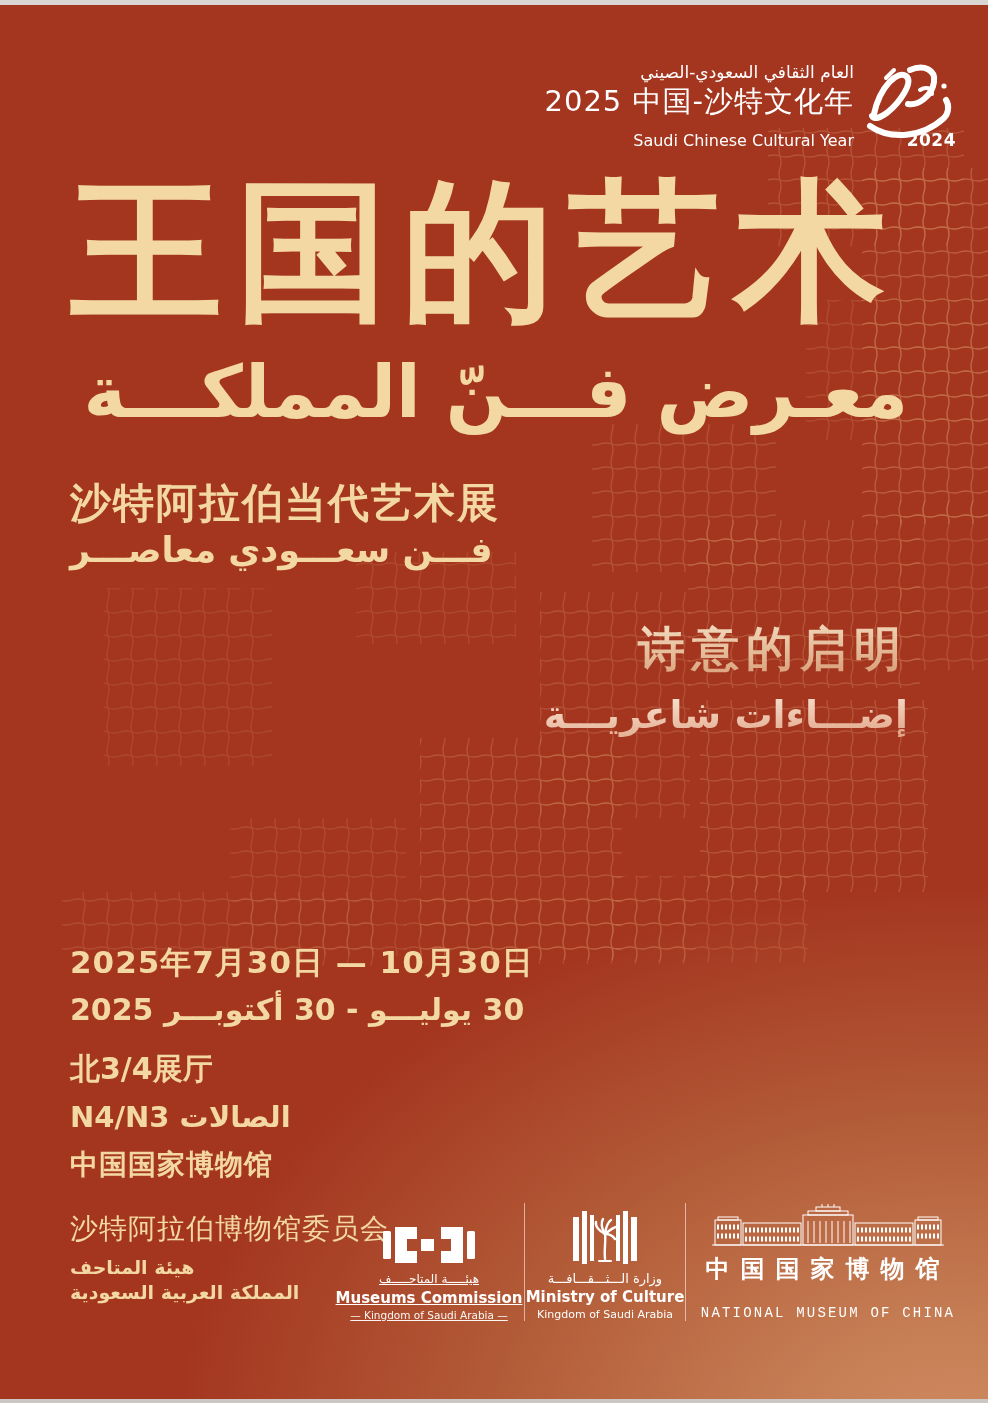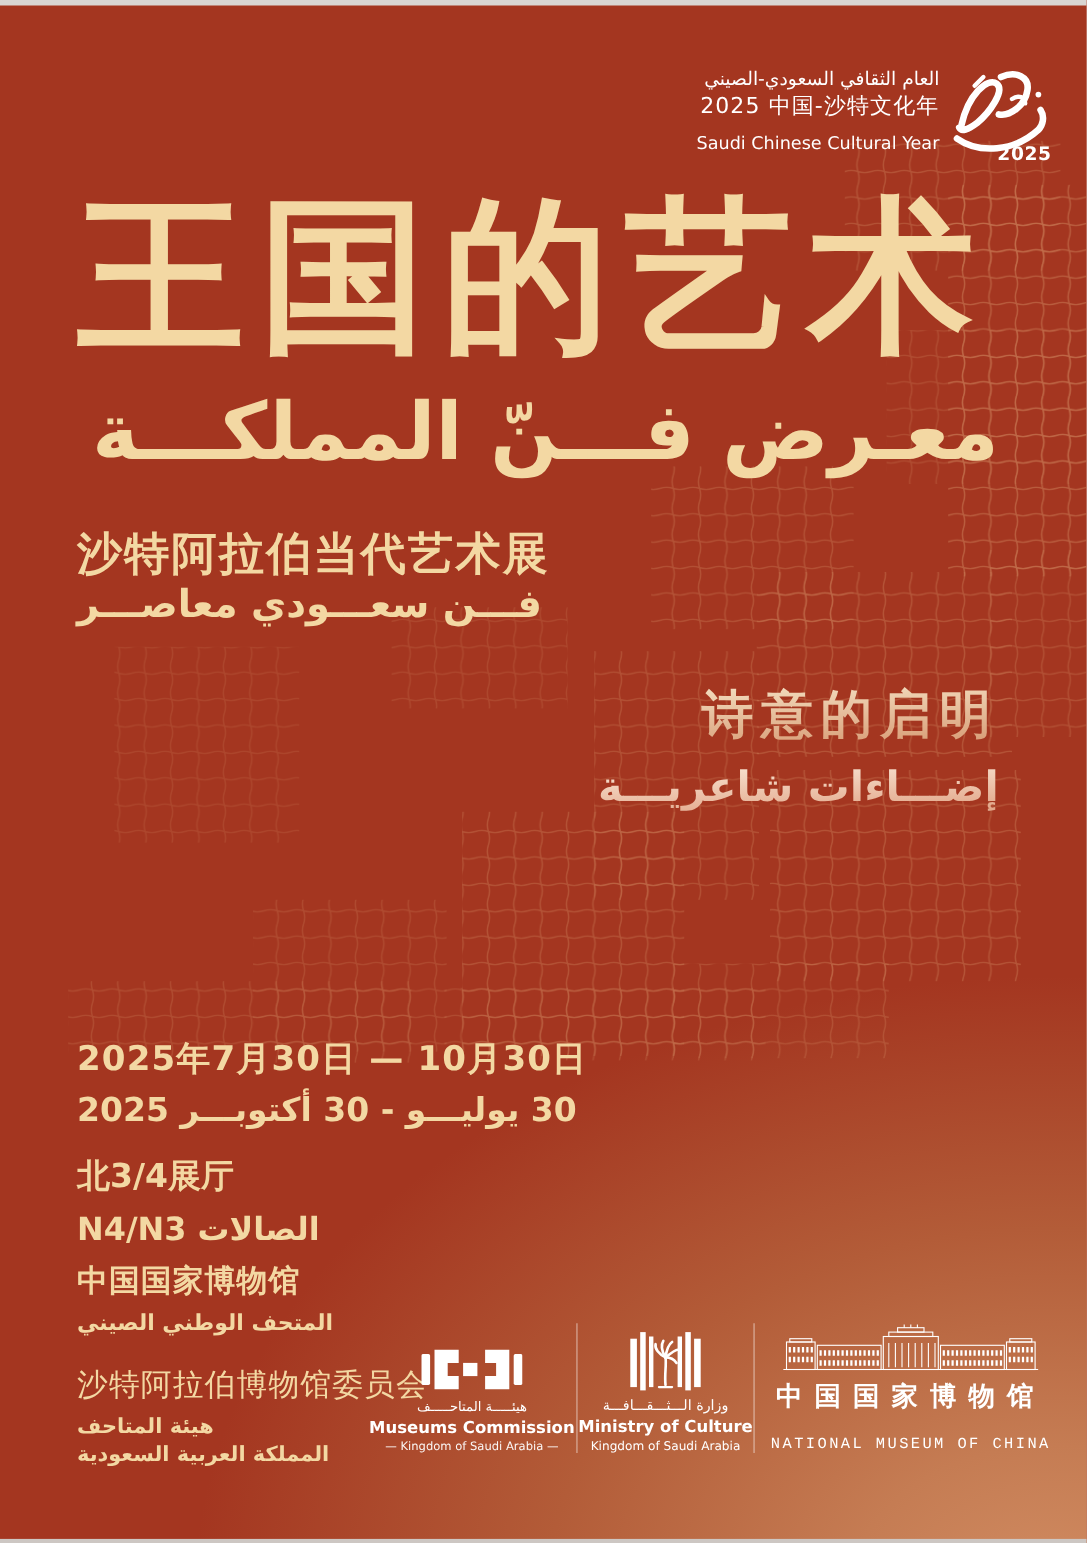--- a/index.html
+++ b/index.html
@@ -17,21 +17,21 @@
   .edge{position:absolute;left:0;right:0;}
   .edge-top{top:0;height:5px;background:#d9d5d2;}
   .edge-bottom{bottom:0;height:4px;background:#cdc7c3;}
 
   .grid-texture{position:absolute;inset:0;pointer-events:none;}
 
   
   .header{position:absolute;top:56px;right:28px;display:flex;align-items:flex-start;gap:6px;color:#ffffff;}
   .header-text{text-align:right;margin-top:6px;}
   .hdr-ar{font-size:17px;font-weight:500;line-height:1.25;direction:rtl;}
-  .hdr-zh{font-size:20px;font-weight:500;letter-spacing:1px;line-height:1.2;margin-top:1px;}
+  .hdr-zh{font-size:29px;font-weight:500;letter-spacing:1px;line-height:1.2;margin-top:1px;}
   .hdr-en{font-size:16px;font-weight:500;line-height:1.2;margin-top:12px;}
   .header-logo{position:relative;width:100px;height:100px;}
   .logo-year{position:absolute;right:4px;bottom:6px;font-size:17px;font-weight:700;color:#fff;letter-spacing:.5px;}
 
   
   .title-zh{
     position:absolute;left:70px;top:176px;
     font-size:152px;font-weight:700;line-height:1.0;
     letter-spacing:14px;color:#f3d8a3;white-space:nowrap;
   }
@@ -75,21 +75,21 @@
   .venue-zh{font-size:28px;font-weight:700;letter-spacing:1px;white-space:nowrap;}
   .venue-ar{direction:rtl;width:fit-content;font-size:20px;font-weight:700;margin-top:6px;white-space:nowrap;}
   .venue-gap{height:26px;}
   .comm-zh{font-size:28px;font-weight:400;letter-spacing:1px;white-space:nowrap;}
   .comm-ar1{direction:rtl;width:fit-content;font-size:19px;font-weight:700;margin-top:8px;white-space:nowrap;}
   .comm-ar2{direction:rtl;width:fit-content;font-size:19px;font-weight:700;margin-top:3px;white-space:nowrap;text-align:right;}
 
   
   .logos{position:absolute;right:36px;bottom:82px;display:flex;align-items:stretch;color:#ffffff;}
   .logo-block{display:flex;flex-direction:column;align-items:center;justify-content:flex-end;text-align:center;}
-  .logo-mc{width:158px;padding-right:16px;}
+  .logo-mc{width:158px;padding-right:16px;text-decoration:underline;}
   .logo-moc{width:128px;padding:0 16px;border-left:1px solid rgba(255,255,255,.55);border-right:1px solid rgba(255,255,255,.55);}
   .logo-nmc{width:248px;padding-left:18px;}
   .mc-ar{font-size:12px;margin-top:7px;direction:rtl;}
   .mc-name{font-size:15px;font-weight:600;margin-top:3px;white-space:nowrap;}
   .mc-sub{font-size:10.5px;margin-top:2px;opacity:.95;white-space:nowrap;}
   .moc-ar{font-size:13px;margin-top:6px;direction:rtl;}
   .moc-name{font-size:15px;font-weight:600;margin-top:2px;white-space:nowrap;}
   .moc-sub{font-size:11px;margin-top:2px;white-space:nowrap;}
   .nmc-zh{font-size:24px;font-weight:600;letter-spacing:11px;margin-top:6px;white-space:nowrap;font-family:"Liberation Serif","DejaVu Serif",serif;}
   .nmc-en{font-size:14px;letter-spacing:2.2px;margin-top:20px;white-space:nowrap;font-family:Liberation Mono, monospace;}
@@ -138,21 +138,21 @@
         <g fill="none" stroke="#ffffff" stroke-linecap="round">
           <path d="M14 58 C20 30 38 14 46 20 C54 26 40 46 28 56 C20 62 14 64 12 60" stroke-width="6"></path>
           <path d="M50 14 C64 8 76 14 74 26 C72 40 58 50 48 48" stroke-width="6"></path>
           <path d="M10 70 C30 84 62 82 84 62 C88 58 90 50 86 44" stroke-width="6"></path>
           <path d="M60 34 C66 30 72 32 72 38" stroke-width="4"></path>
           <circle cx="56" cy="12" r="2.6" fill="#ffffff" stroke="none"></circle>
           <circle cx="84" cy="30" r="2.6" fill="#ffffff" stroke="none"></circle>
           <path d="M26 22 l8 -8" stroke-width="4"></path>
         </g>
       </svg>
-      <span class="logo-year">2025</span>
+      <span class="logo-year">2024</span>
     </div>
   </div>
 
   <div class="title-zh">王国的艺术</div>
   <div class="title-ar">معـرض فـــنّ المملكـــة</div>
 
   <div class="sub-zh">沙特阿拉伯当代艺术展</div>
   <div class="sub-ar">فـــن سعـــودي معاصـــر</div>
 
   <div class="theme">
@@ -162,21 +162,20 @@
 
   <div class="details">
     <div class="date-zh">2025年7月30日 — 10月30日</div>
     <div class="date-ar">30 يوليـــو - 30 أكتوبـــر 2025</div>
     <div class="hall-zh">北3/4展厅</div>
     <div class="hall-ar">الصالات N4/N3</div>
   </div>
 
   <div class="venue">
     <div class="venue-zh">中国国家博物馆</div>
-    <div class="venue-ar">المتحف الوطني الصيني</div>
     <div class="venue-gap"></div>
     <div class="comm-zh">沙特阿拉伯博物馆委员会</div>
     <div class="comm-ar1">هيئة المتاحف</div>
     <div class="comm-ar2">المملكة العربية السعودية</div>
   </div>
 
   <div class="logos">
 
     <div class="logo-block logo-mc">
       <svg width="92" height="40" viewBox="0 0 92 40" xmlns="http://www.w3.org/2000/svg">

